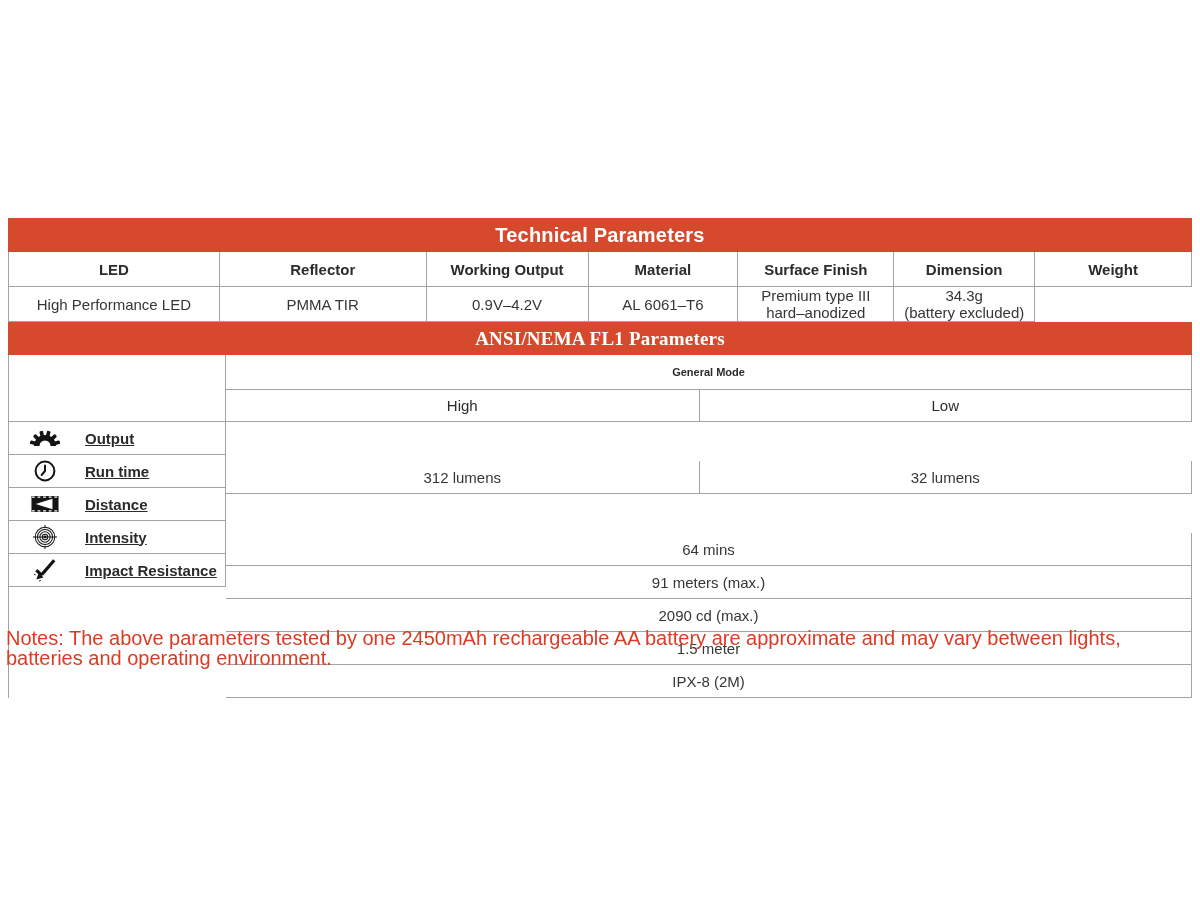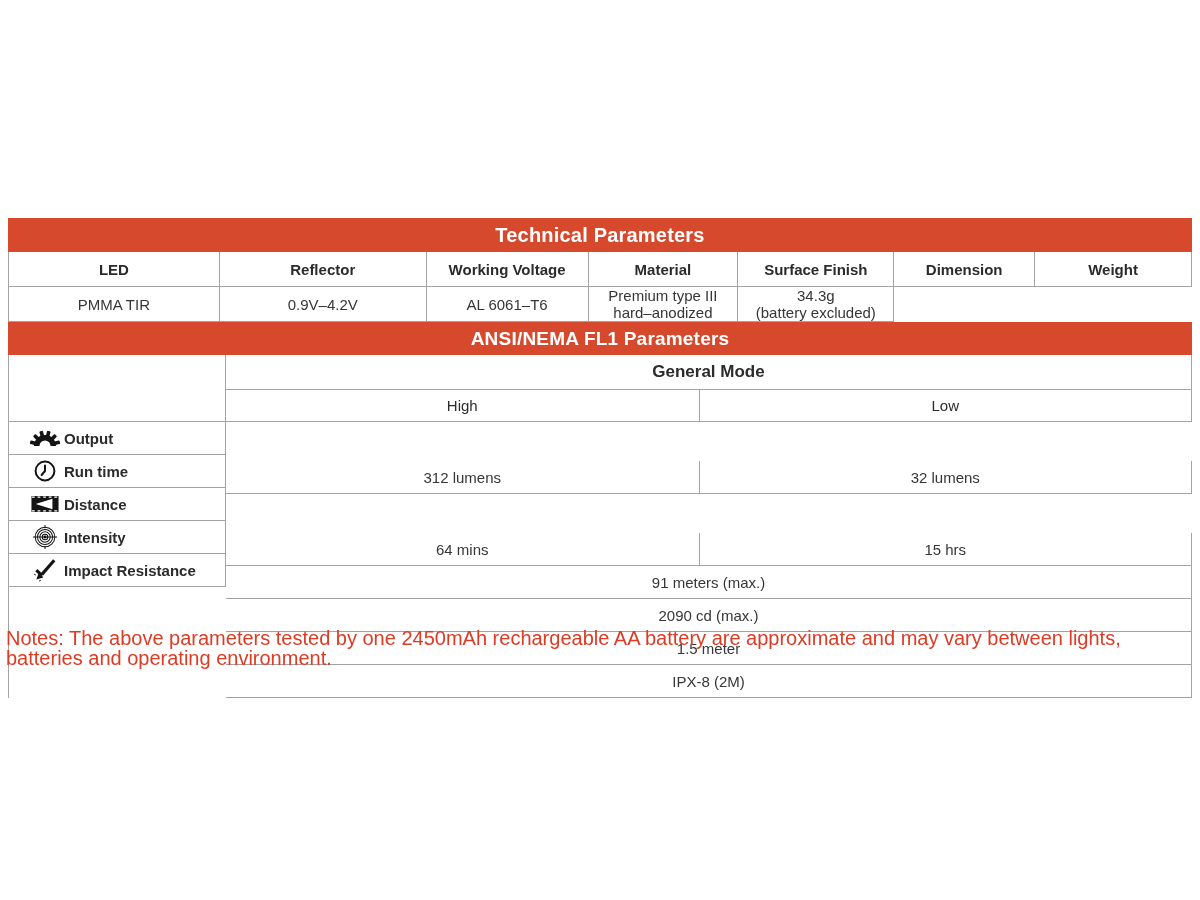--- a/index.html
+++ b/index.html
@@ -9,45 +9,45 @@
     --notes:#dd3b24;
   }
   *{margin:0;padding:0;box-sizing:border-box;}
   html,body{background:#fff;}
   body{font-family:"Liberation Sans", sans-serif;color:var(--txt);}
   .sheet{position:relative;width:1200px;height:900px;background:#fff;overflow:hidden;}
   .spec{position:absolute;left:8px;top:218px;width:1184px;}
 
   .bar{height:34px;background:var(--bar);color:#fff;font-weight:bold;font-size:20px;
        display:flex;align-items:center;justify-content:center;letter-spacing:.2px;}
-  .bar.bar2{height:33px;font-size:19px;}
+  .bar.bar2{height:33px;font-size:19px;font-family:Liberation Serif, serif;}
 
   
   .tech{display:grid;grid-template-columns:211fr 207fr 162fr 150fr 156fr 141fr 157fr;
         grid-template-rows:35px 35px;border-left:1px solid var(--bd);}
   .cell{border-right:1px solid var(--bd);border-bottom:1px solid var(--bd);
         display:flex;align-items:center;justify-content:center;text-align:center;
         white-space:pre-line;}
   .th{font-weight:bold;font-size:15px;}
   .tv{font-size:15px;line-height:17px;color:#363636;}
 
   
   .acc{display:flex;height:30px;border-left:1px solid var(--bd);}
   .acc .lab{width:138px;font-weight:bold;font-size:15px;}
   .acc .val{flex:1;justify-content:flex-start;padding-left:14px;font-size:15px;color:#363636;}
 
   
   .fl1{display:flex;border-left:1px solid var(--bd);}
   .fl1-left{width:217px;display:flex;flex-direction:column;}
   .corner{height:67px;}
-  .lrow{height:33px;justify-content:flex-start;padding-left:20px;gap:3px;
-        font-weight:bold;font-size:15px;white-space:nowrap;}
+  .lrow{height:33px;justify-content:flex-start;padding-left:20px;gap:24px;
+        font-weight:bold;font-size:15px;white-space:nowrap;text-decoration:underline;}
   .icon{width:32px;display:flex;align-items:center;justify-content:center;flex:0 0 32px;}
   .fl1-right{flex:1;display:flex;flex-direction:column;}
-  .mode{height:35px;font-weight:bold;font-size:17px;}
+  .mode{height:35px;font-weight:bold;font-size:11px;}
   .hl{display:flex;height:32px;}
   .hl .c{font-weight:normal;font-size:15px;}
   .vr{display:flex;height:33px;margin-top:39px;}
   .vr .c{font-size:15px;color:#363636;}
   .c.high{flex:474;}
   .c.low{flex:493;text-align:center;}
   .merged{height:33px;font-size:15px;color:#363636;}
 
   .notes{position:absolute;left:6px;top:628px;width:1188px;color:var(--notes);
          font-size:20px;line-height:20px;}
@@ -59,25 +59,26 @@
 <div class="sheet">
   <div class="spec">
 
     <div class="bar">
       <span>Technical Parameters</span>
     </div>
 
     <div class="tech">
       <div class="cell th">LED</div>
       <div class="cell th">Reflector</div>
-      <div class="cell th">Working Voltage</div>
+      <div class="cell th">Working Output</div>
       <div class="cell th">Material</div>
       <div class="cell th">Surface Finish</div>
       <div class="cell th">Dimension</div>
       <div class="cell th">Weight</div>
+      <div class="cell tv">High Performance LED</div>
       <div class="cell tv">PMMA TIR</div>
       <div class="cell tv">0.9V–4.2V</div>
       <div class="cell tv">AL 6061–T6</div>
       <div class="cell tv">Premium type III
 hard–anodized</div>
       <div class="cell tv">34.3g
 (battery excluded)</div>
     </div>
 
 
@@ -165,21 +166,20 @@
           <div class="cell c low">Low</div>
         </div>
 
         <div class="vr">
           <div class="cell c high">312 lumens</div>
           <div class="cell c low">32 lumens</div>
         </div>
 
         <div class="vr">
           <div class="cell c high">64 mins</div>
-          <div class="cell c low">15 hrs</div>
         </div>
 
         <div class="cell merged">91 meters (max.)</div>
         <div class="cell merged">2090 cd (max.)</div>
         <div class="cell merged">1.5 meter</div>
         <div class="cell merged">IPX-8 (2M)</div>
       </div>
     </div>
   </div>
 

